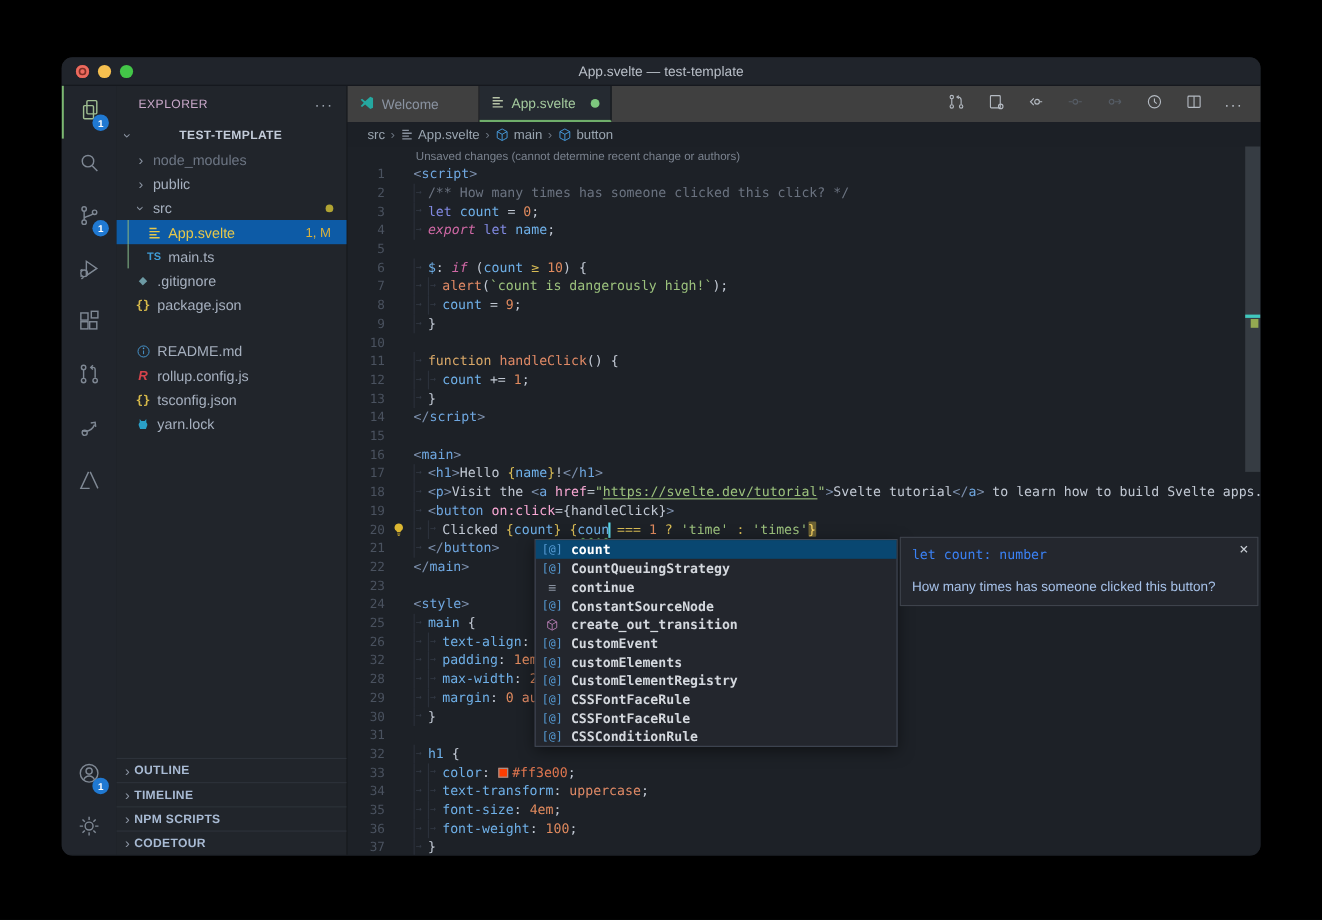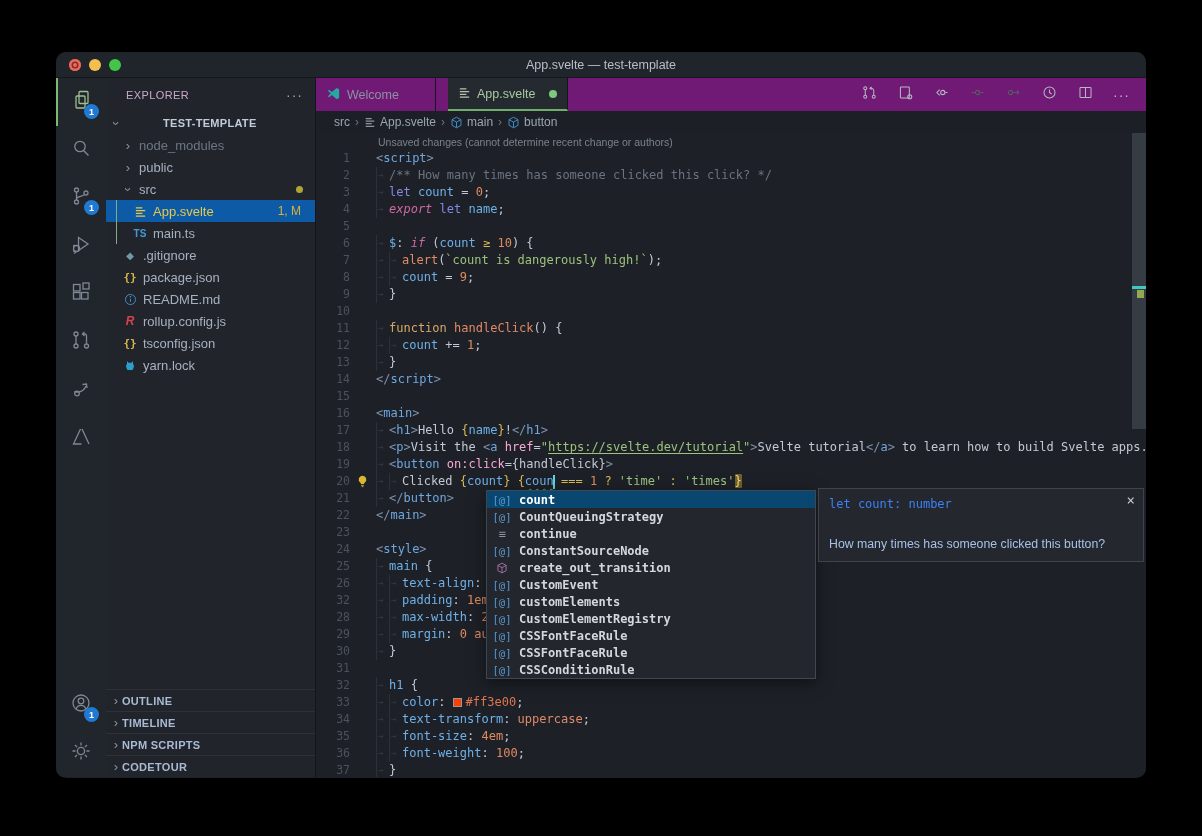--- a/index.html
+++ b/index.html
@@ -61,21 +61,21 @@
     font-family:"DejaVu Sans Mono", monospace; }
   .rico { color:#d4434b; font-size:12px; font-weight:bold; font-style:italic; }
   .flines { stroke:#c9cdb4; }
   .sel .flines { stroke:#e8c84a; }
   .sb-spacer { flex:1; }
   .panel { height:22px; border-top:1px solid #2d323a; display:flex; align-items:center;
     padding-left:4px; color:#a9bbd4; font-weight:bold; font-size:11px; letter-spacing:.3px;
     cursor:pointer; }
   
   .editor { flex:1; display:flex; flex-direction:column; min-width:0; }
-  .tabbar { height:33px; background:#701a75; display:flex; align-items:stretch;gap:12px; }
+  .tabbar { height:33px; background:#404040; display:flex; align-items:stretch; }
   .tab { width:120px; display:flex; align-items:center; padding:0 10px; gap:6px;
     font-size:12.5px; color:#8a93a1; cursor:pointer; border-right:1px solid #14161b; }
   .tab.active { background:#252a31; color:#a4ca9e; border-bottom:2px solid #6fae6a; }
   .tabdot { width:8px; height:8px; border-radius:50%; background:#7ec77e; margin-left:auto; }
   .tab-actions { margin-left:auto; display:flex; align-items:center; gap:19px;
     padding-right:16px; color:#b4bac2; }
   .tab-actions svg { stroke:currentColor; fill:none; stroke-width:1.2; }
   .tab-actions .dim { color:#565d66; }
   .dots { font-size:14px; letter-spacing:1px; }
   .crumbs { height:22px; background:#1c2026; display:flex; align-items:center;
@@ -121,21 +121,21 @@
   .sgrow { height:17px; display:flex; align-items:center; gap:6px; padding-left:4px;
     color:#d4d8de; font-weight:bold; font-size:12px; cursor:pointer; white-space:nowrap; }
   .sgrow.sel { background:#094771; color:#ffffff; }
   .sgv { color:#569cd6; font-size:10.5px; font-weight:normal; }
   .sgk { color:#8a93a1; font-size:12px; font-weight:normal; }
   .sgicon { width:22px; display:inline-flex; justify-content:center; }
   
   .hover { position:absolute; left:502px; top:355px; width:326px; background:#24272e;
     border:1px solid #3e434c; z-index:6; padding:8px 10px 10px 10px; }
   .hsig { color:#3b82f6; font-size:12px; font-family:"DejaVu Sans Mono", monospace; }
-  .hdoc { color:#a6c1e8; font-size:12.3px; margin-top:26px;
+  .hdoc { color:#a6c1e8; font-size:12.3px; margin-top:15px;
     font-family:"Liberation Sans", sans-serif; }
   .hclose { position:absolute; top:4px; right:8px; color:#c6cbd2; font-size:14px;
     cursor:pointer; line-height:14px; }
 </style>
 </head>
 <body>
 
 <div class="window">
   <div class="titlebar">
     <div class="lights">
@@ -262,21 +262,21 @@
             <span class="lbl">main.ts</span>
           </div>
           <div class="trow" style="padding-left: 16px;">
             <span class="ticon dico">◆</span>
             <span class="lbl">.gitignore</span>
           </div>
           <div class="trow" style="padding-left: 16px;">
             <span class="ticon bico">{}</span>
             <span class="lbl">package.json</span>
           </div>
-          <div class="trow" style="padding-left: 16px;">
+          <div class="trow" style="padding-left: 16px; margin-top: 20px;">
             <span class="ticon">
               <svg width="13" height="13" viewBox="0 0 16 16">
                 <circle cx="8" cy="8" r="6.2" fill="none" stroke="#4a9edb"></circle>
                 <path d="M8 7v4" stroke="#4a9edb"></path>
                 <circle cx="8" cy="4.6" r=".9" fill="#4a9edb"></circle>
               </svg>
             </span>
             <span class="lbl">README.md</span>
           </div>
           <div class="trow" style="padding-left: 16px;">

